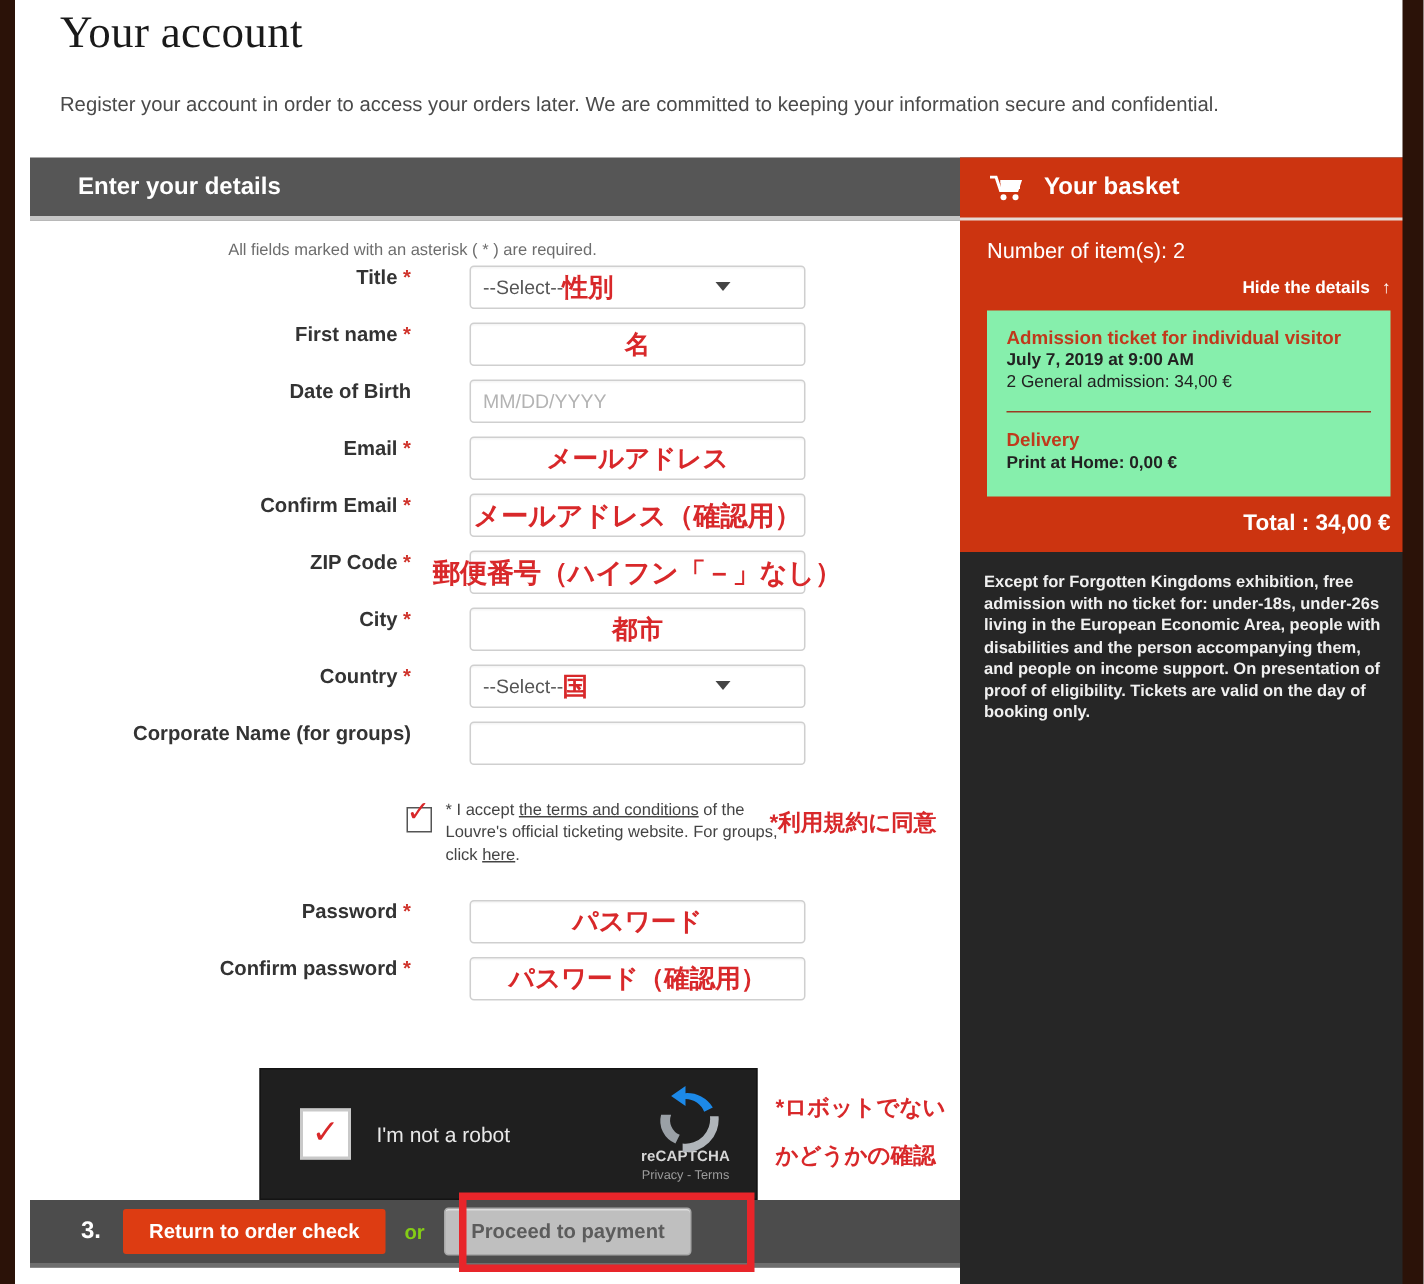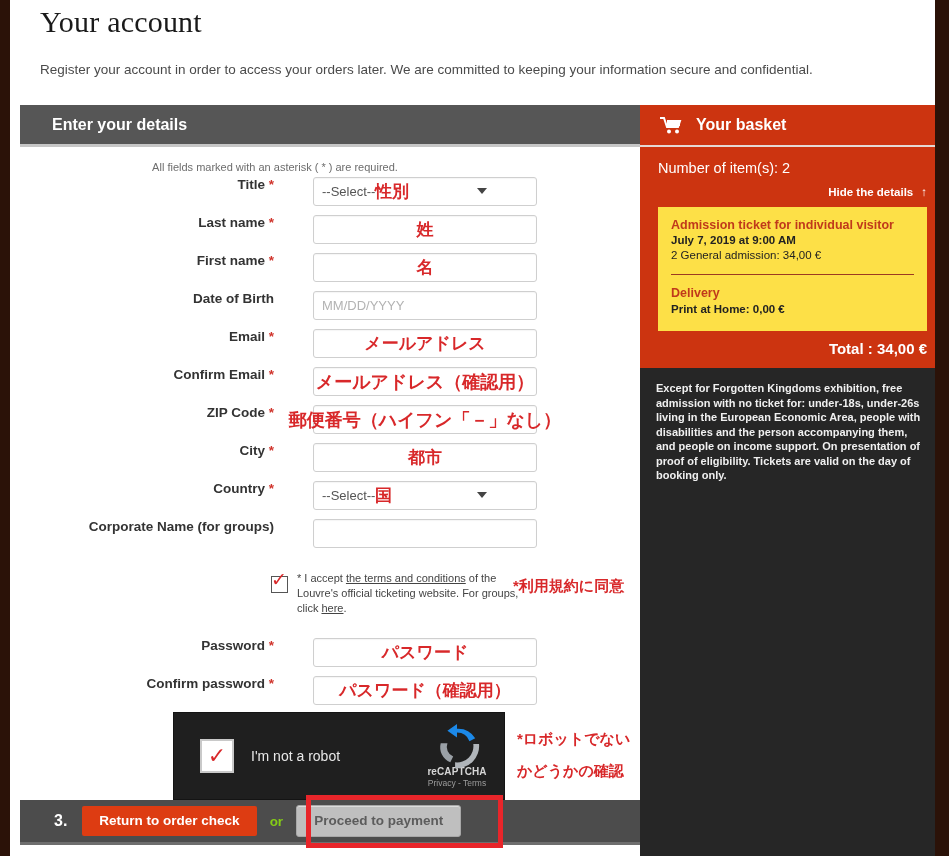--- a/index.html
+++ b/index.html
@@ -144,21 +144,21 @@
   }
   .cart-icon{width:22px;height:17px;position:relative;margin-right:14px;flex:none;}
   .basket-title{color:#fff;font-size:16px;font-weight:bold;}
   .basket-count{color:#fff;font-size:14.5px;padding:13px 0 0 18px;}
   .hide-details{
     color:#fff;font-size:11.5px;font-weight:bold;text-align:right;
     padding:10px 18px 9px 0;cursor:pointer;
   }
   .hide-details .arrow{margin-left:8px;}
   .basket-card{
-    background:#fde047;margin:0 18px;padding:10px 13px 14px 13px;box-sizing:border-box;
+    background:#86efac;margin:0 18px;padding:10px 13px 14px 13px;box-sizing:border-box;
   }
   .card-title{color:#c0391b;font-size:12.5px;font-weight:bold;line-height:16px;}
   .card-line{color:#222;font-size:11.5px;font-weight:bold;line-height:15px;}
   .card-line.thin{font-weight:normal;}
   .card-sep{border-top:1px solid #9b3a22;margin:11px 0 9px 0;}
   .card-sub{color:#c0391b;font-size:12.5px;font-weight:bold;line-height:18px;}
   .basket-total{
     color:#fff;font-size:15px;font-weight:bold;text-align:right;
     padding:9px 18px 11px 0;
   }
@@ -196,29 +196,20 @@
           <div class="lbl"><span>Title</span> <span class="ast">*</span></div>
           <div class="fieldwrap">
             <div class="fld sel">
                 <span>--Select--</span>
               </div>
             <span class="caret"></span>
             <span class="jp sel-jp">性別</span>
           </div>
         </div>
 
-        <div class="row">
-          <div class="lbl"><span>Last name</span> <span class="ast">*</span></div>
-          <div class="fieldwrap">
-            <div class="fld">
-                <span></span>
-              </div>
-            <span class="jp">姓</span>
-          </div>
-        </div>
 
         <div class="row">
           <div class="lbl"><span>First name</span> <span class="ast">*</span></div>
           <div class="fieldwrap">
             <div class="fld">
                 <span></span>
               </div>
             <span class="jp">名</span>
           </div>
         </div>

